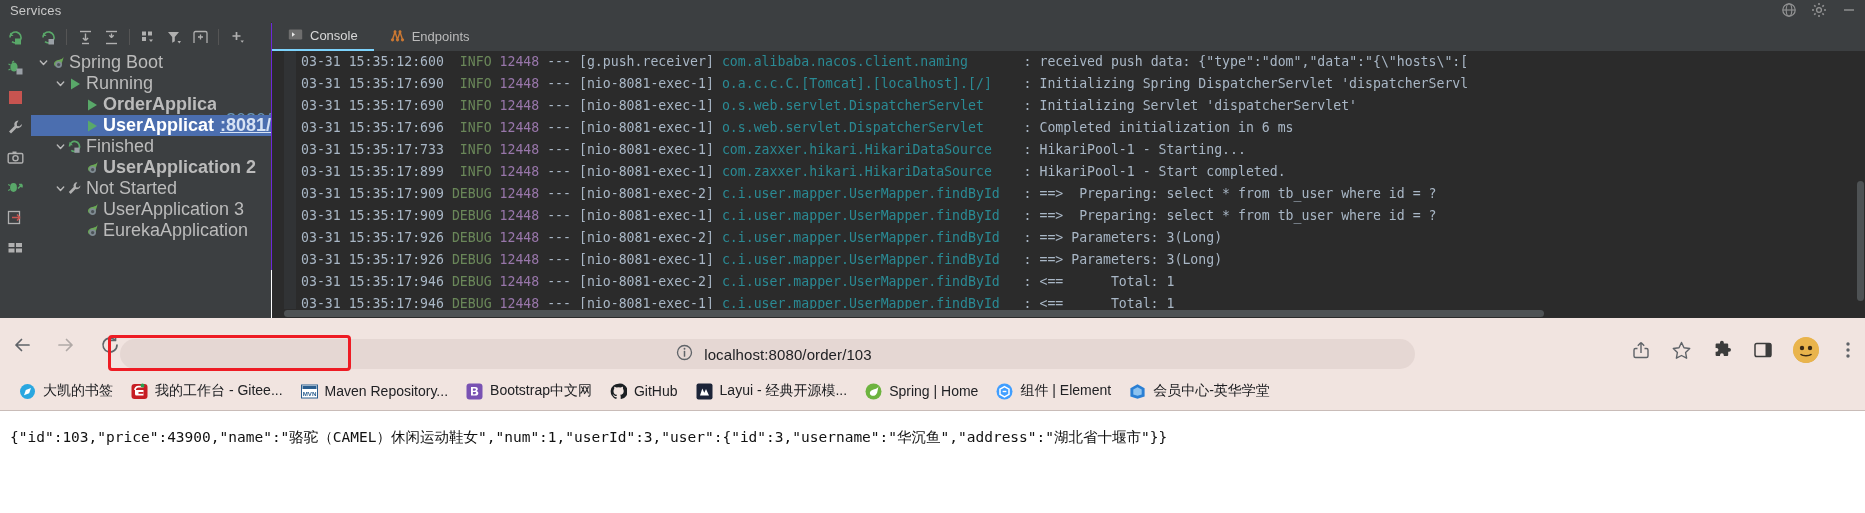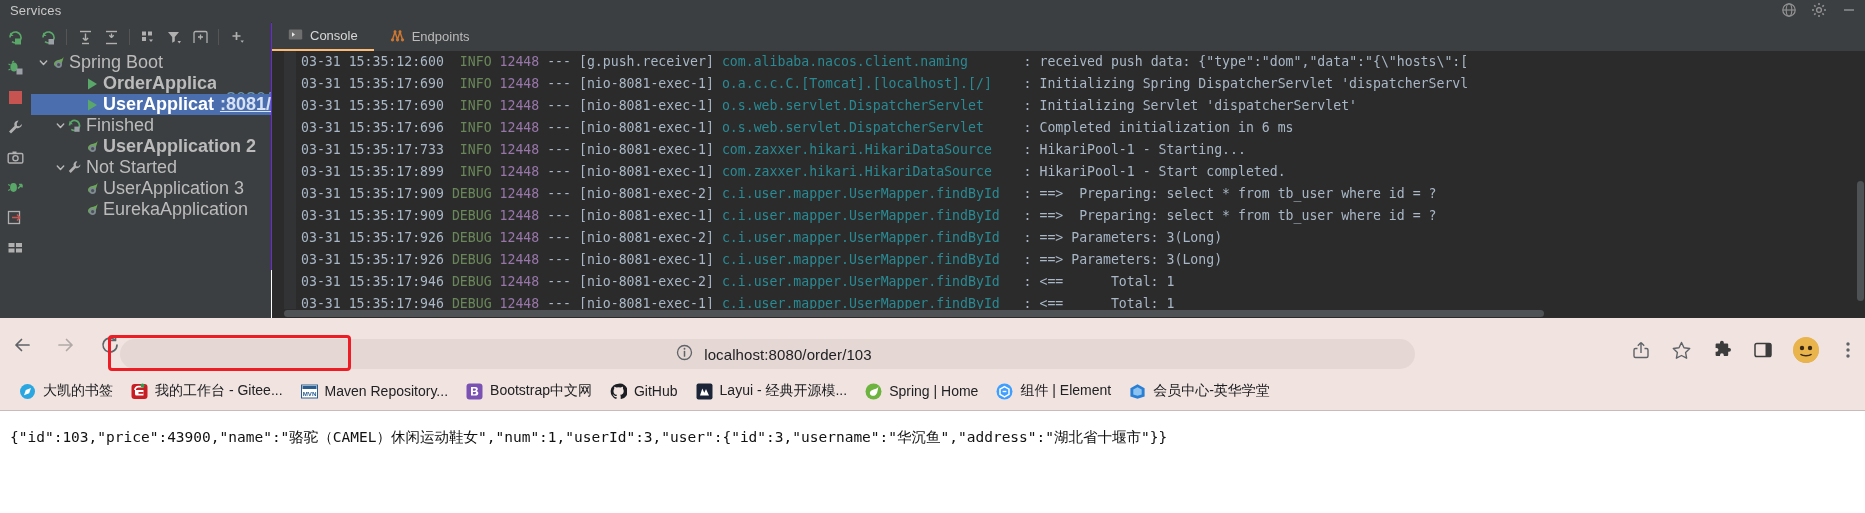--- a/index.html
+++ b/index.html
@@ -65,21 +65,21 @@
     background:#2b2b2b;
   }
   .tabbar{
     position:absolute;left:0;top:0;width:1593px;height:29px;
     background:#3c3f41;display:flex;align-items:center;
   }
   .tab{
     height:29px;display:flex;align-items:center;gap:7px;padding:0 16px;
     font-size:13px;color:#bbbbbb;box-sizing:border-box;
   }
-  .tab.active{border-bottom:2px solid #fdba74;color:#d8d8d8;}
+  .tab.active{border-bottom:2px solid #7dd3fc;color:#d8d8d8;}
   .logpane{
     position:absolute;left:12px;top:29px;width:1593px;height:267px;
     background:#2b2b2b;overflow:hidden;
   }
   .gutter{
     position:absolute;left:0;top:0;width:12px;height:267px;background:#313335;
   }
   .loglines{
     position:absolute;left:17px;top:0;
     font-family:"DejaVu Sans Mono","Liberation Mono",monospace;
@@ -330,20 +330,34 @@
           </svg>
         </span>
         <span class="tic">
           <svg width="15" height="15" viewBox="0 0 15 15">
             <path d="M13.8 1.5c-.9 3.1-5.2 3-7.6 4.3C3 7.5 3.6 11 6.3 11.6c2.3.5 4.6-1 5.4-3.2.8-2.3 1.5-4.6 2.1-6.9z" fill="#6aaa54"></path>
             <circle cx="8.6" cy="9.6" r="3.4" fill="#7f8b92"></circle>
             <circle cx="8.6" cy="9.6" r="1.6" fill="#4b5257"></circle>
           </svg>
         </span>
         <span class="tlabel">Spring Boot</span>
+      </div>
+      <div class="trow">
+        <span style="width: 23px; flex: 0 0 auto;"></span>
+        <span class="arrow">
+          <svg width="11" height="11" viewBox="0 0 11 11">
+            <path d="M2.3 4l3.2 3.4L8.7 4" fill="none" stroke="#b9b9b9" stroke-width="1.4" stroke-linecap="round" stroke-linejoin="round"></path>
+          </svg>
+        </span>
+        <span class="tic">
+          <svg width="14" height="14" viewBox="0 0 14 14">
+            <path d="M3 1.6l9 5.4-9 5.4z" fill="#59a869"></path>
+          </svg>
+        </span>
+        <span class="tlabel">Running</span>
       </div>
       <div class="trow">
         <span style="width: 40px; flex: 0 0 auto;"></span>
         <span class="arrow"></span>
         <span class="tic">
           <svg width="14" height="14" viewBox="0 0 14 14">
             <path d="M3 1.6l9 5.4-9 5.4z" fill="#59a869"></path>
           </svg>
         </span>
         <span class="tlabel bold">OrderApplication</span>

